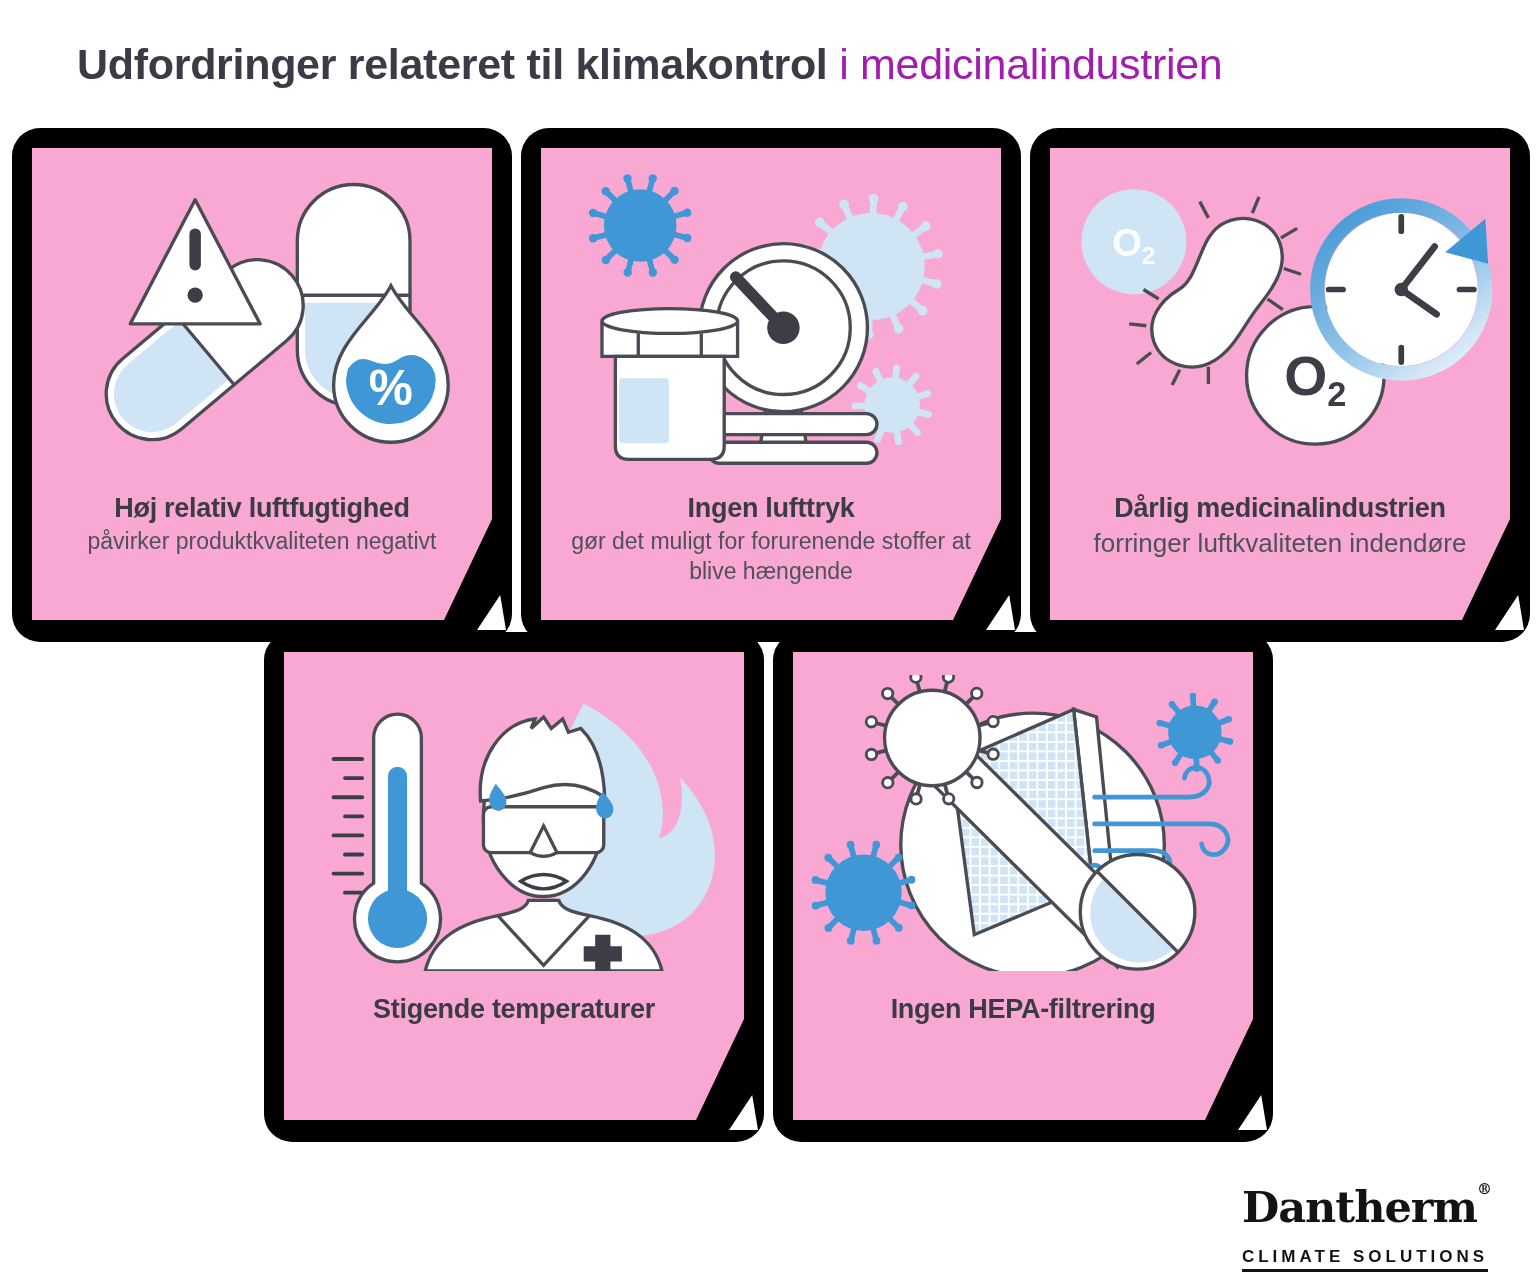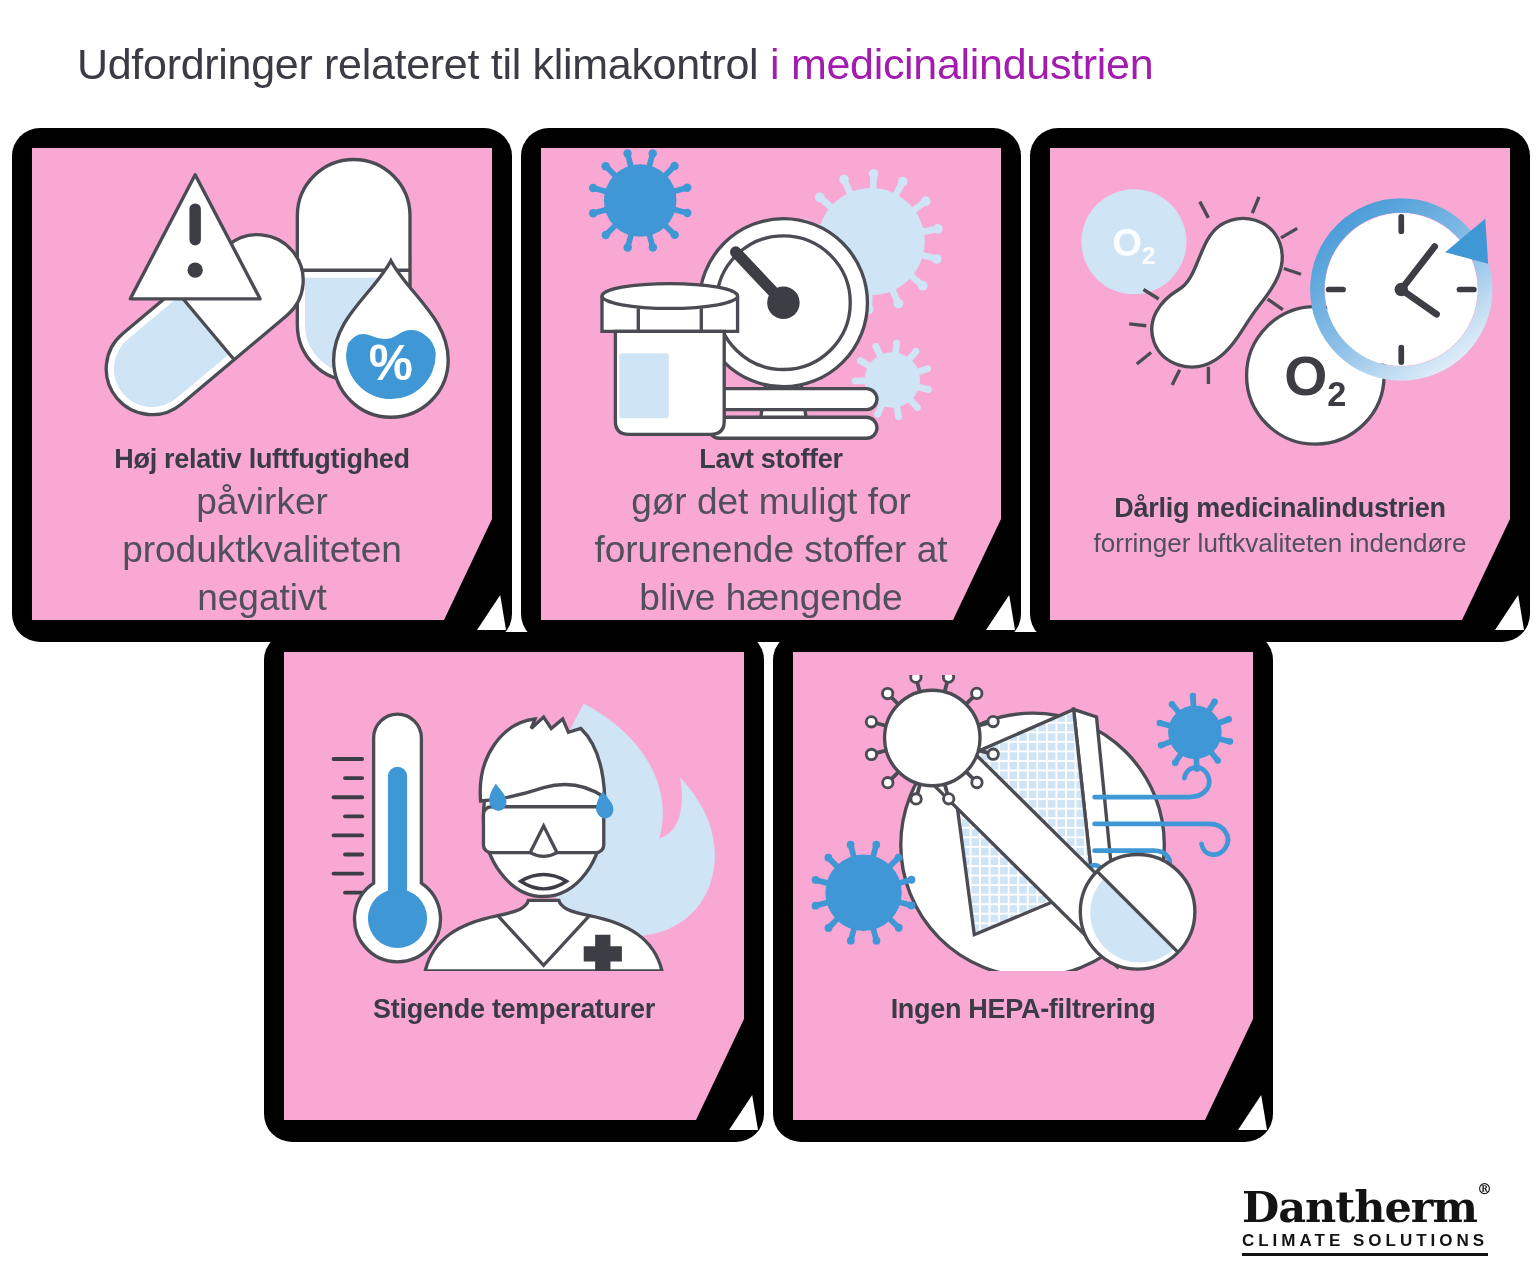--- a/index.html
+++ b/index.html
@@ -7,21 +7,21 @@
     --t1:#3b3b45; --t2:#50505a; --border:#000;
   }
   *{box-sizing:border-box}
   html,body{margin:0;padding:0}
   body{
     width:1537px;height:1275px;position:relative;background:#fff;overflow:hidden;
     font-family:"Liberation Sans",sans-serif;
   }
   
   .heading{position:absolute;left:77px;top:40px;font-size:43px;letter-spacing:-0.3px;white-space:nowrap}
-  .heading .h-bold{font-weight:400;color:var(--t1)}
+  .heading .h-bold{font-weight:700;color:var(--t1)}
   .heading .h-light{font-weight:400;color:#a21caf}
   
   .row{position:absolute;display:flex;gap:9px}
   .row-top{top:128px;left:12px}
   .row-bottom{top:632px;left:264px}
   .card{position:relative;width:500px;background:var(--border);border-radius:28px}
   .row-top .card{height:514px}
   .row-bottom .card{height:510px}
   .card-inner{
     position:absolute;inset:20px 20px 22px 20px;background:#f9a8d4;
@@ -30,31 +30,31 @@
   }
   .fold-flap{
     position:absolute;right:6px;bottom:12px;width:29px;height:35px;background:#fff;
     clip-path:polygon(0 100%,100% 100%,80% 0);
   }
   .icon-wrap{display:flex;align-items:center;justify-content:center;width:100%}
   .row-top .icon-wrap{height:345px}
   .row-bottom .icon-wrap{height:342px}
   .icon-wrap svg{display:block}
   .card-title{font-weight:700;font-size:27px;letter-spacing:-0.3px;line-height:1.15;color:var(--t1);white-space:nowrap}
-  .card-desc{font-size:37px;line-height:1.3;color:var(--t2);margin-top:3px}
+  .card-desc{font-size:23px;line-height:1.3;color:var(--t2);margin-top:3px}
   .desc-1{max-width:380px}
   .desc-2{max-width:420px}
   .desc-3{white-space:nowrap;font-size:26px}
   .desc-5{max-width:270px}
   
   .logo{position:absolute;right:45px;top:1182px;color:#131313}
   .logo-brand{font-family:"DejaVu Serif",serif;font-weight:700;font-size:43px;letter-spacing:-1px;line-height:1}
   .logo-brand .reg{font-size:15px;vertical-align:28px;letter-spacing:0}
   .logo-tagline{
-    font-weight:700;font-size:17px;letter-spacing:4px;margin-top:2px;
+    font-weight:700;font-size:17px;letter-spacing:4px;margin-top:18px;
     border-bottom:3px solid #131313;padding-bottom:2px;width:fit-content;
   }
   
   svg text{font-family:"Liberation Sans",sans-serif;font-weight:700}
   .o{fill:#fff;stroke:var(--gray);stroke-width:3.5}
   .on{fill:none;stroke:var(--gray);stroke-width:3.5}
   .lb{fill:var(--light)}
   .b{fill:var(--blue)}
   .bs{fill:none;stroke:var(--blue);stroke-width:5;stroke-linecap:round}
   .d{fill:var(--dark)}
@@ -211,21 +211,21 @@
           <circle class="d" cx="238" cy="162" r="17"></circle>
 
           <path class="o" d="M 48,155 L 48,192 L 190,192 L 190,155"></path>
           <ellipse class="o" cx="119" cy="155" rx="71" ry="13"></ellipse>
           <line class="on" x1="86" y1="168" x2="86" y2="192"></line>
           <line class="on" x1="152" y1="168" x2="152" y2="192"></line>
           <path class="o" d="M 62,192 L 62,286 Q 62,300 76,300 L 162,300 Q 176,300 176,286 L 176,192 Z"></path>
           <rect class="lb" x="66" y="215" width="52" height="68" rx="3"></rect>
         </svg>
       </div>
-      <div class="card-title">Lavt stoffer</div>
+      <div class="card-title">Ingen lufttryk</div>
       <div class="card-desc desc-2">gør det muligt for forurenende stoffer at blive hængende</div>
     </div>
     <div class="fold-flap"></div>
   </div>
 
   <div class="card">
     <div class="card-inner">
       <div class="icon-wrap">
         <svg width="430" height="296" viewBox="0 0 450 310">
 

